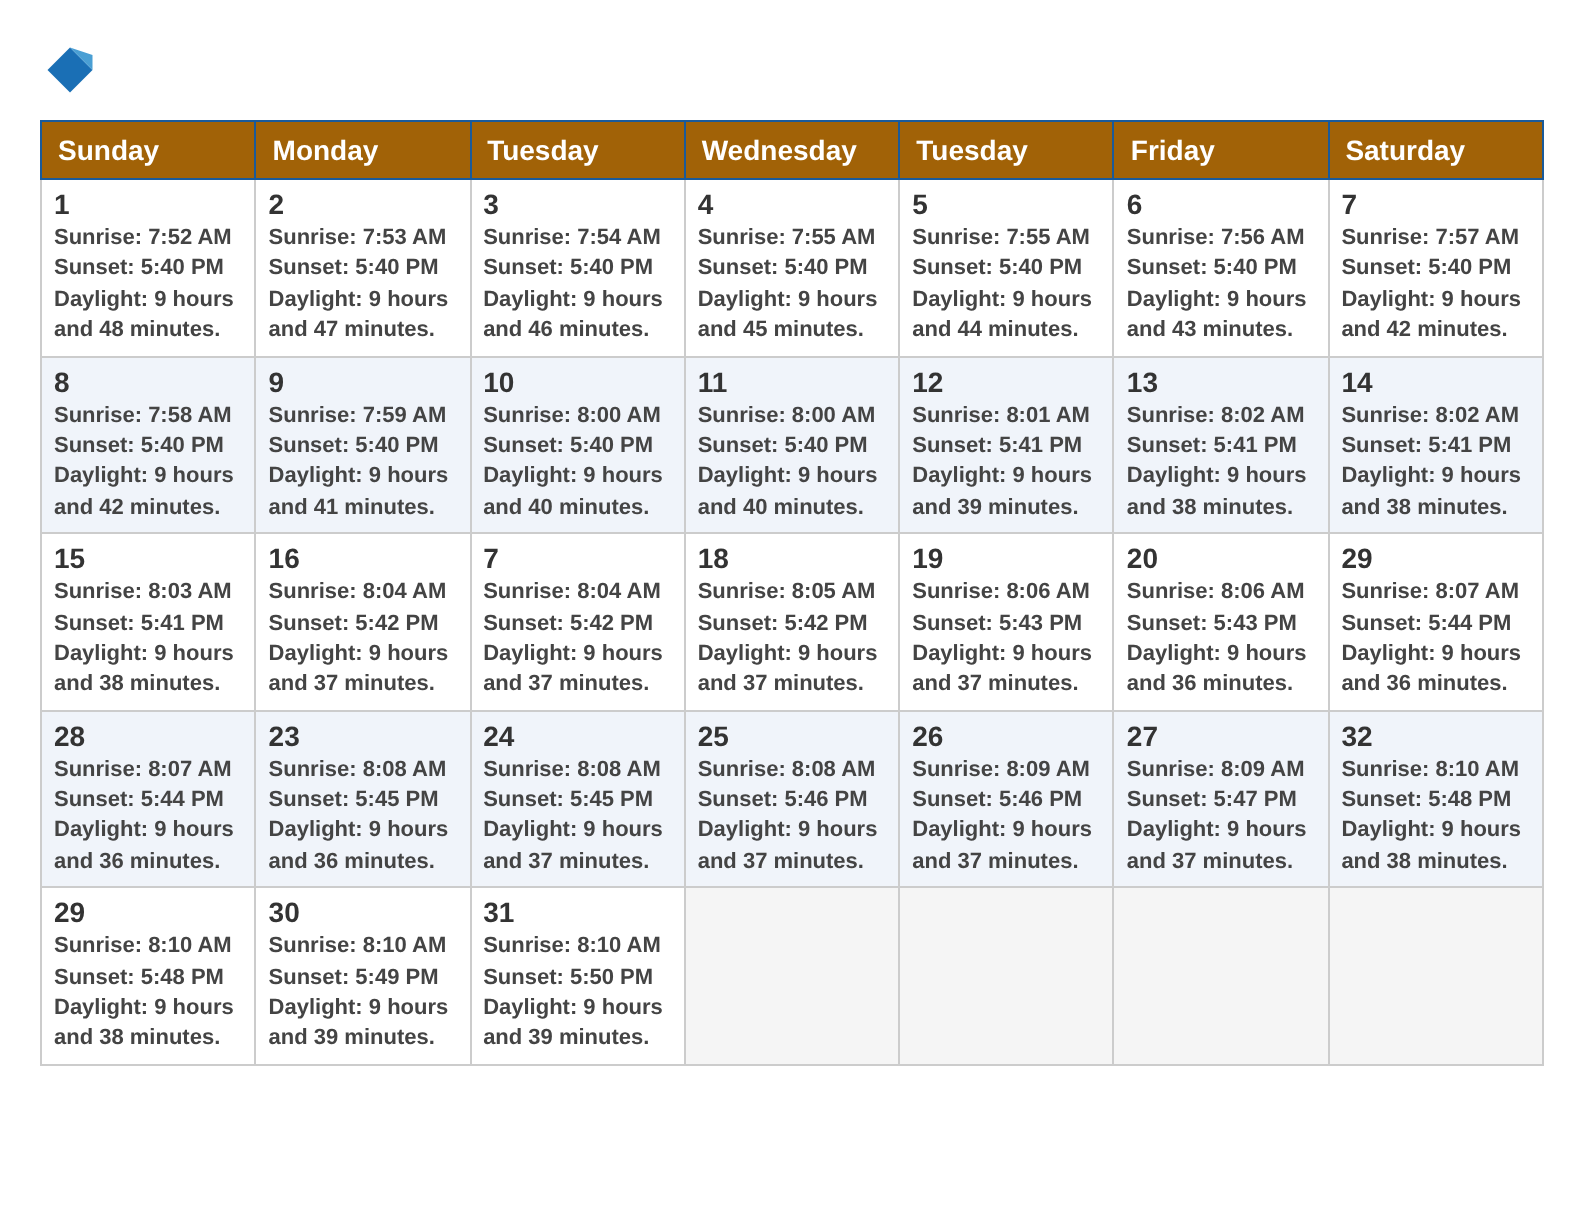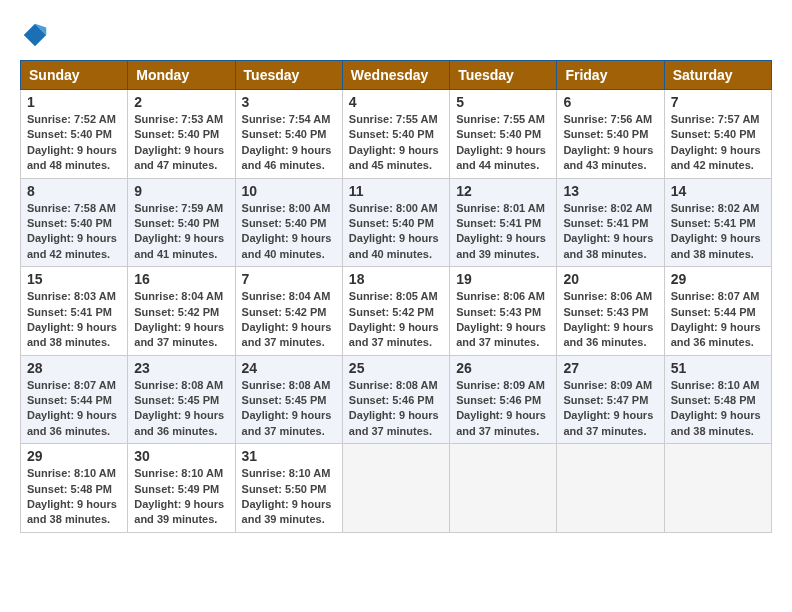--- a/index.html
+++ b/index.html
@@ -233,21 +233,21 @@
         </td>
         <td>
           <span class="day-num">26</span>
           <div class="day-info">Sunrise: 8:09 AM<br>Sunset: 5:46 PM<br>Daylight: 9 hours and 37 minutes.</div>
         </td>
         <td>
           <span class="day-num">27</span>
           <div class="day-info">Sunrise: 8:09 AM<br>Sunset: 5:47 PM<br>Daylight: 9 hours and 37 minutes.</div>
         </td>
         <td>
-          <span class="day-num">51</span>
+          <span class="day-num">32</span>
           <div class="day-info">Sunrise: 8:10 AM<br>Sunset: 5:48 PM<br>Daylight: 9 hours and 38 minutes.</div>
         </td>
       </tr>
       <tr>
         <td>
           <span class="day-num">29</span>
           <div class="day-info">Sunrise: 8:10 AM<br>Sunset: 5:48 PM<br>Daylight: 9 hours and 38 minutes.</div>
         </td>
         <td>
           <span class="day-num">30</span>

